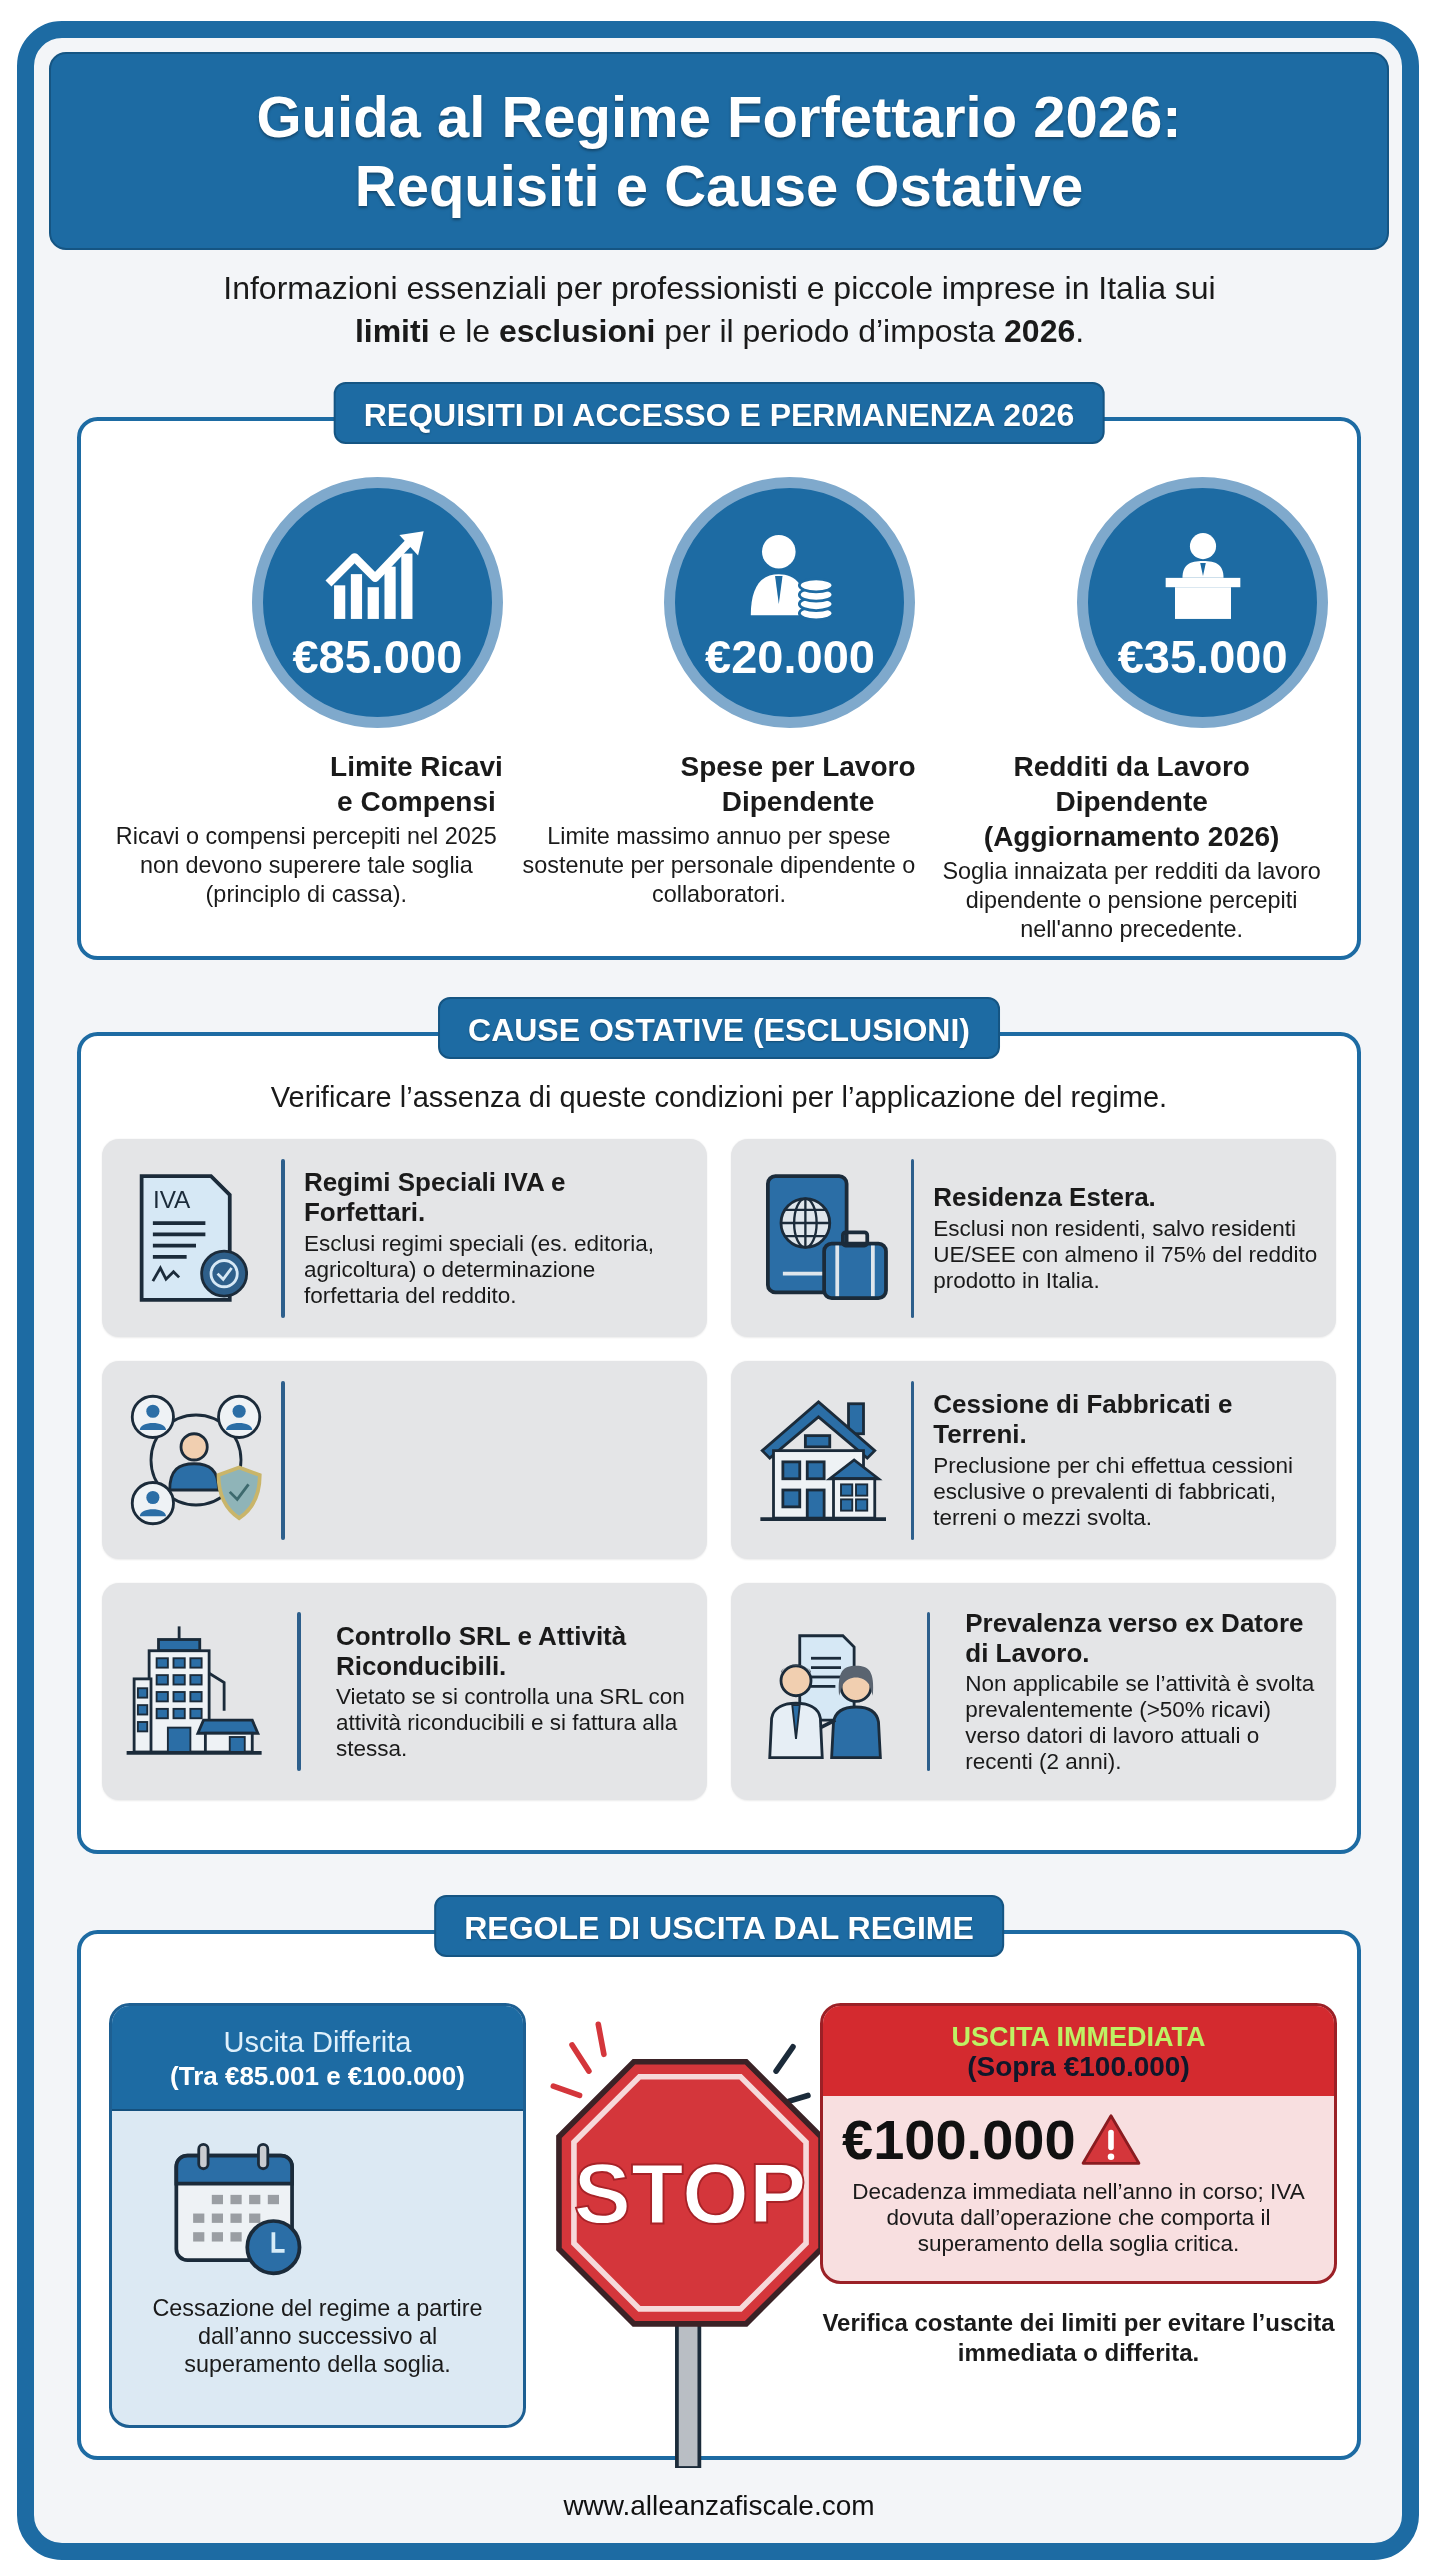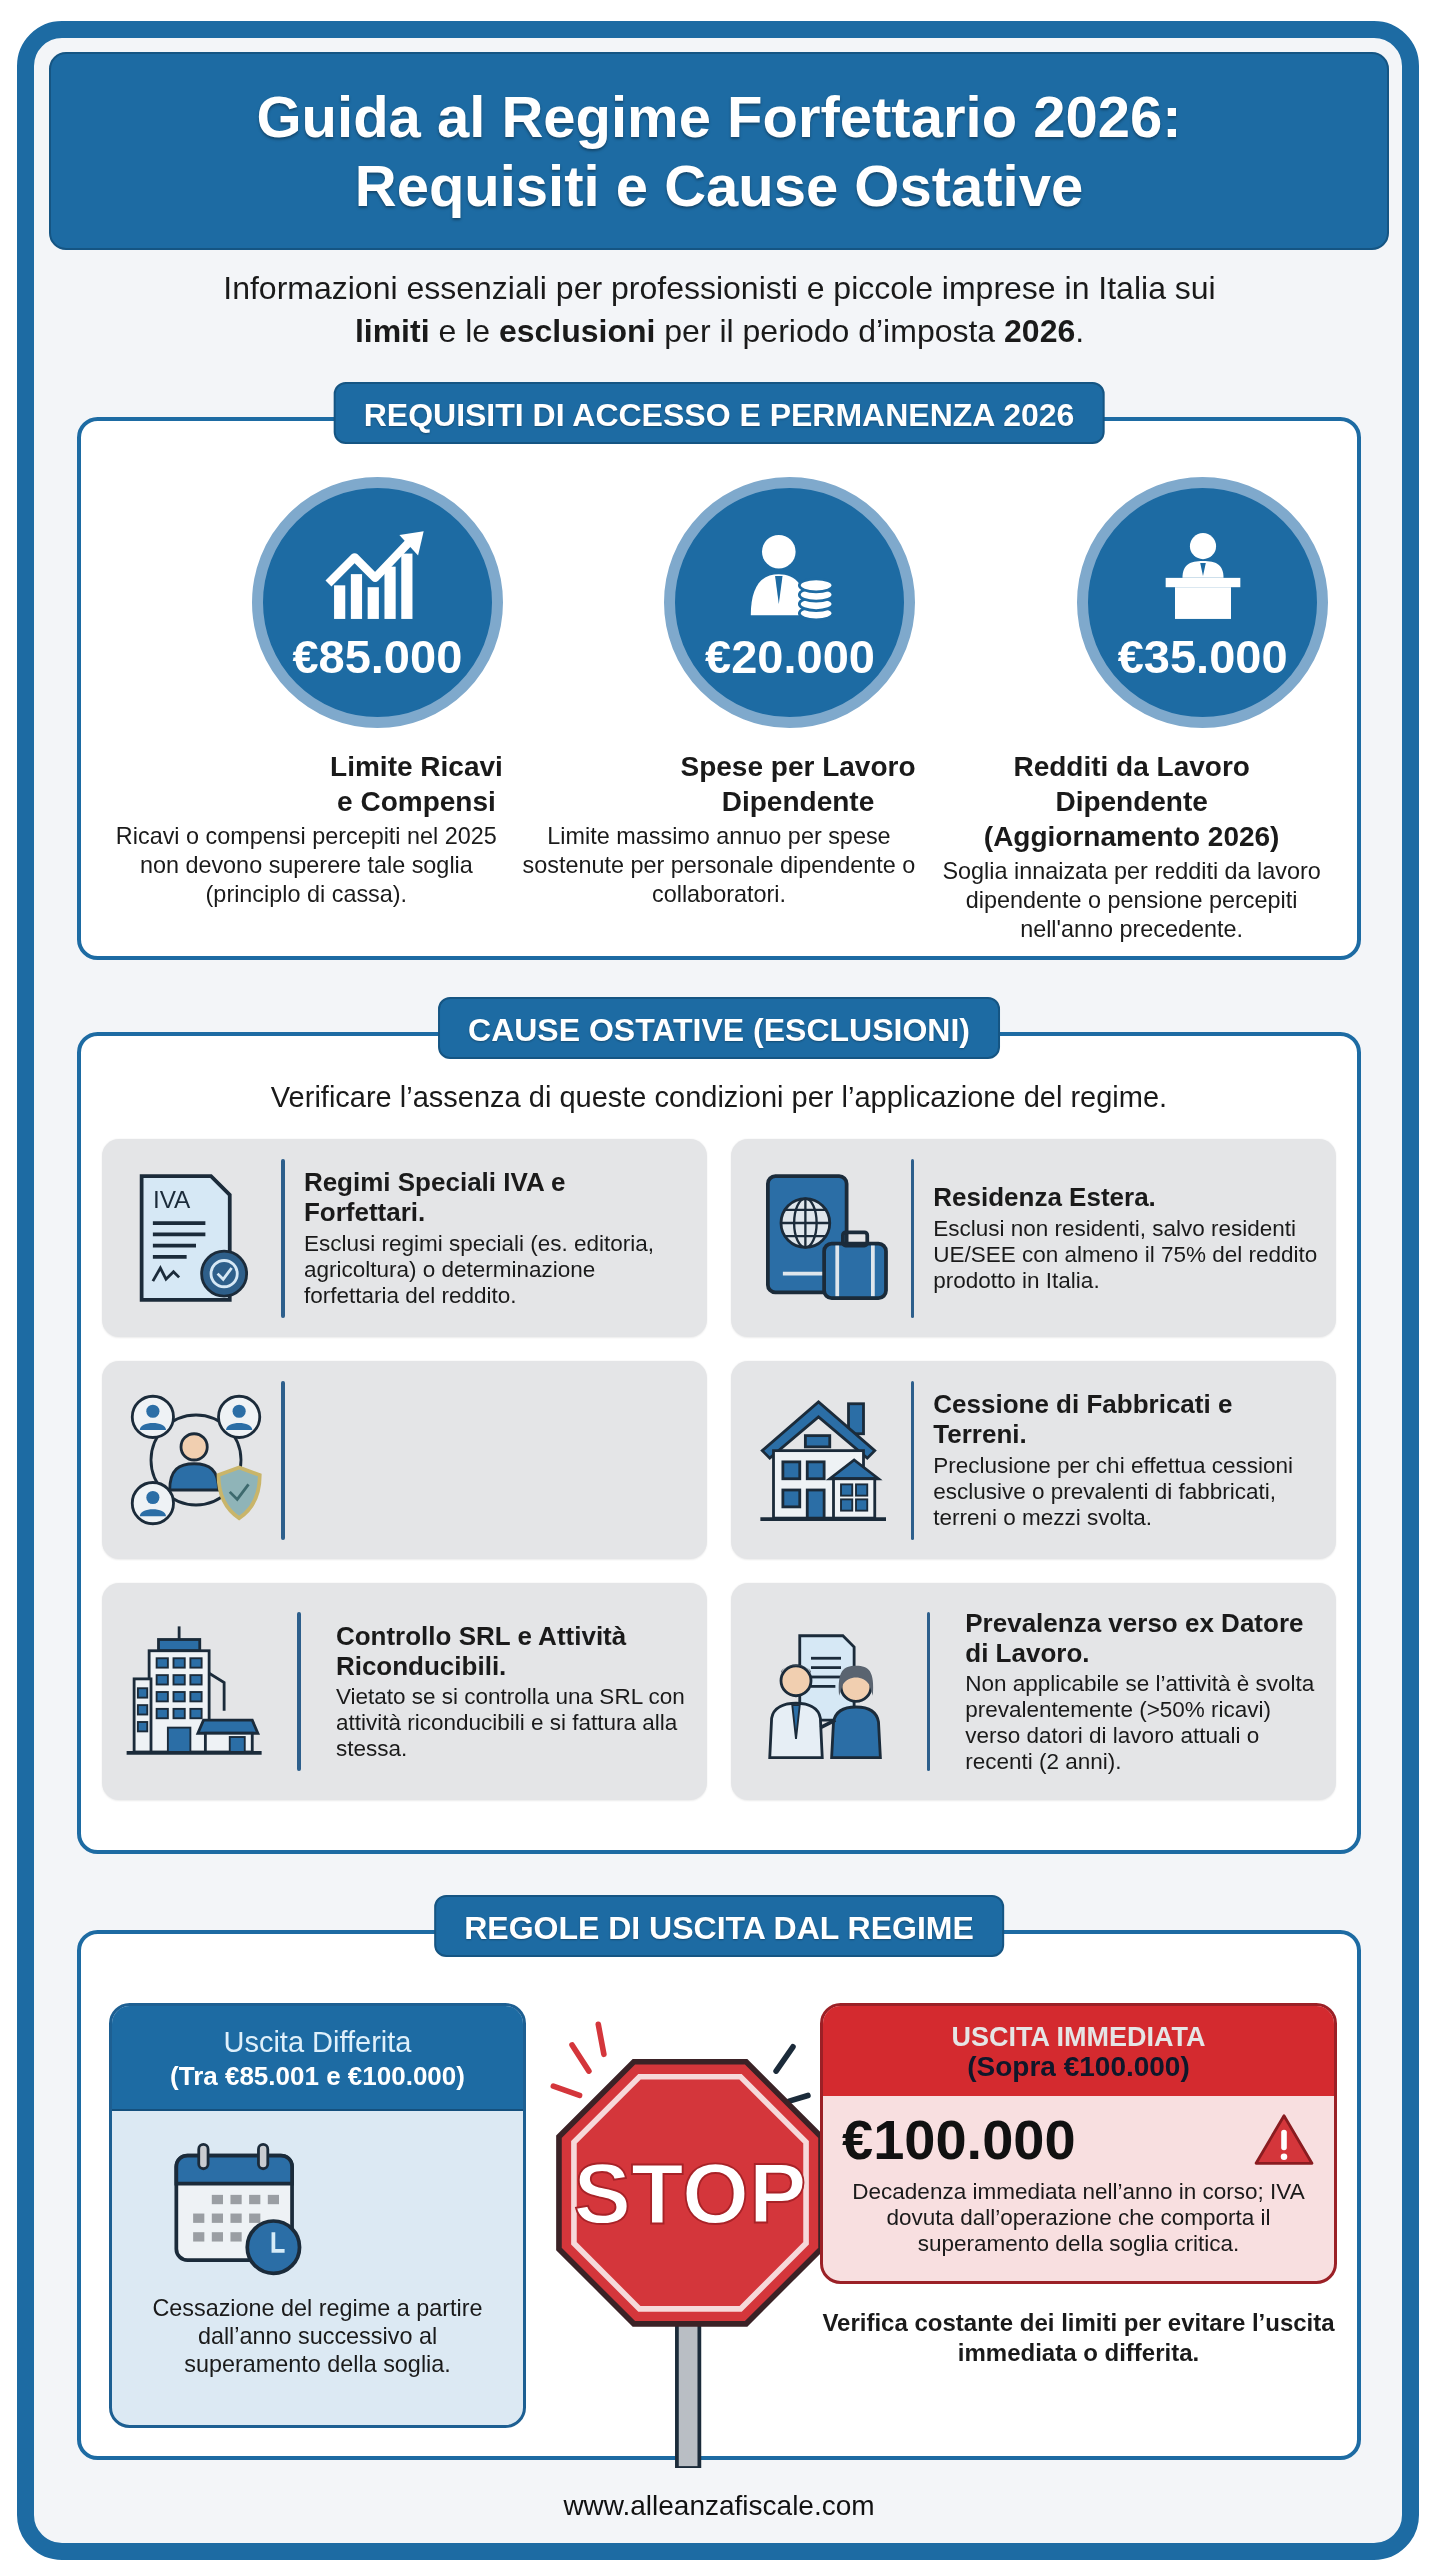--- a/index.html
+++ b/index.html
@@ -83,24 +83,24 @@
   .exit-left-body { padding: 20.6px 19px; text-align: center; }
   .exit-left-body svg { width: 140px; height: 140px; display: block; margin: 5.6px 0 17px 36px; }
   .exit-left-body .desc { font-size: 23.4px; line-height: 28px; }
 
   .stop-sign { position: absolute; left: 459px; top: 66px; width: 300px; height: 468px; }
   .exit-right {
     position: absolute; left: 739px; top: 69px; width: 517px; height: 281px;
     border: 3.7px solid #9b2026; border-radius: 20.6px; overflow: hidden; background: #f8dfe0;
   }
   .exit-right-head { background: #d42a2f; height: 90px; display: flex; flex-direction: column; align-items: center; justify-content: center; }
-  .exit-right-head .h1 { color: #e5e5e5; font-weight: 700; font-size: 27px; line-height: 32px; }
+  .exit-right-head .h1 { color: #bef264; font-weight: 700; font-size: 27px; line-height: 32px; }
   .exit-right-head .h2 { color: #0f172a; font-weight: 700; font-size: 28px; line-height: 28px; }
   .exit-right-body { text-align: center; padding: 11.2px 19px; }
-  .exit-amount-row { display: flex; align-items: center; justify-content: space-between; gap: 4px; }
+  .exit-amount-row { display: flex; align-items: center; justify-content: flex-start; gap: 4px; }
   .exit-amount { font-weight: 700; font-size: 56px; line-height: 66px; color: #111; }
   .exit-amount-row svg { width: 62px; height: 54px; }
   .exit-right-body .desc { font-size: 22.5px; line-height: 26px; margin-top: 5.6px; }
   .exit-note { position: absolute; left: 739px; top: 374px; width: 517px; text-align: center; font-weight: 700; font-size: 24px; line-height: 30px; }
 
   .footer { position: absolute; left: 0; right: 0; top: 2490px; text-align: center; font-size: 28px; color: #111; }
 </style>
 </head>
 <body>
 

